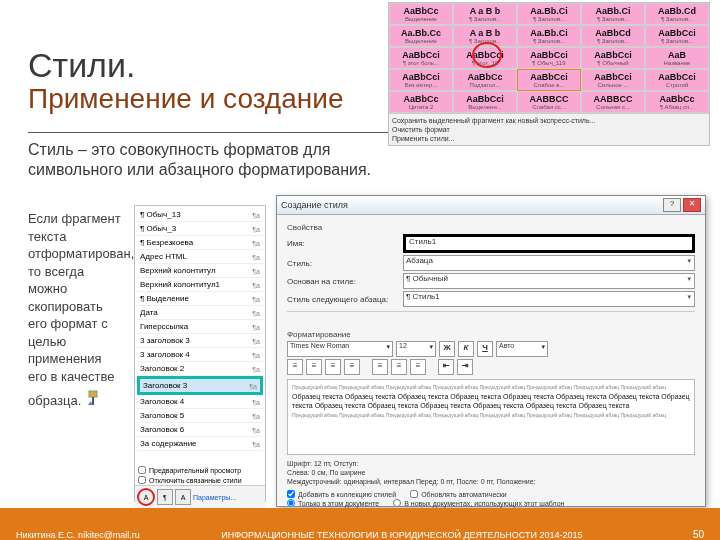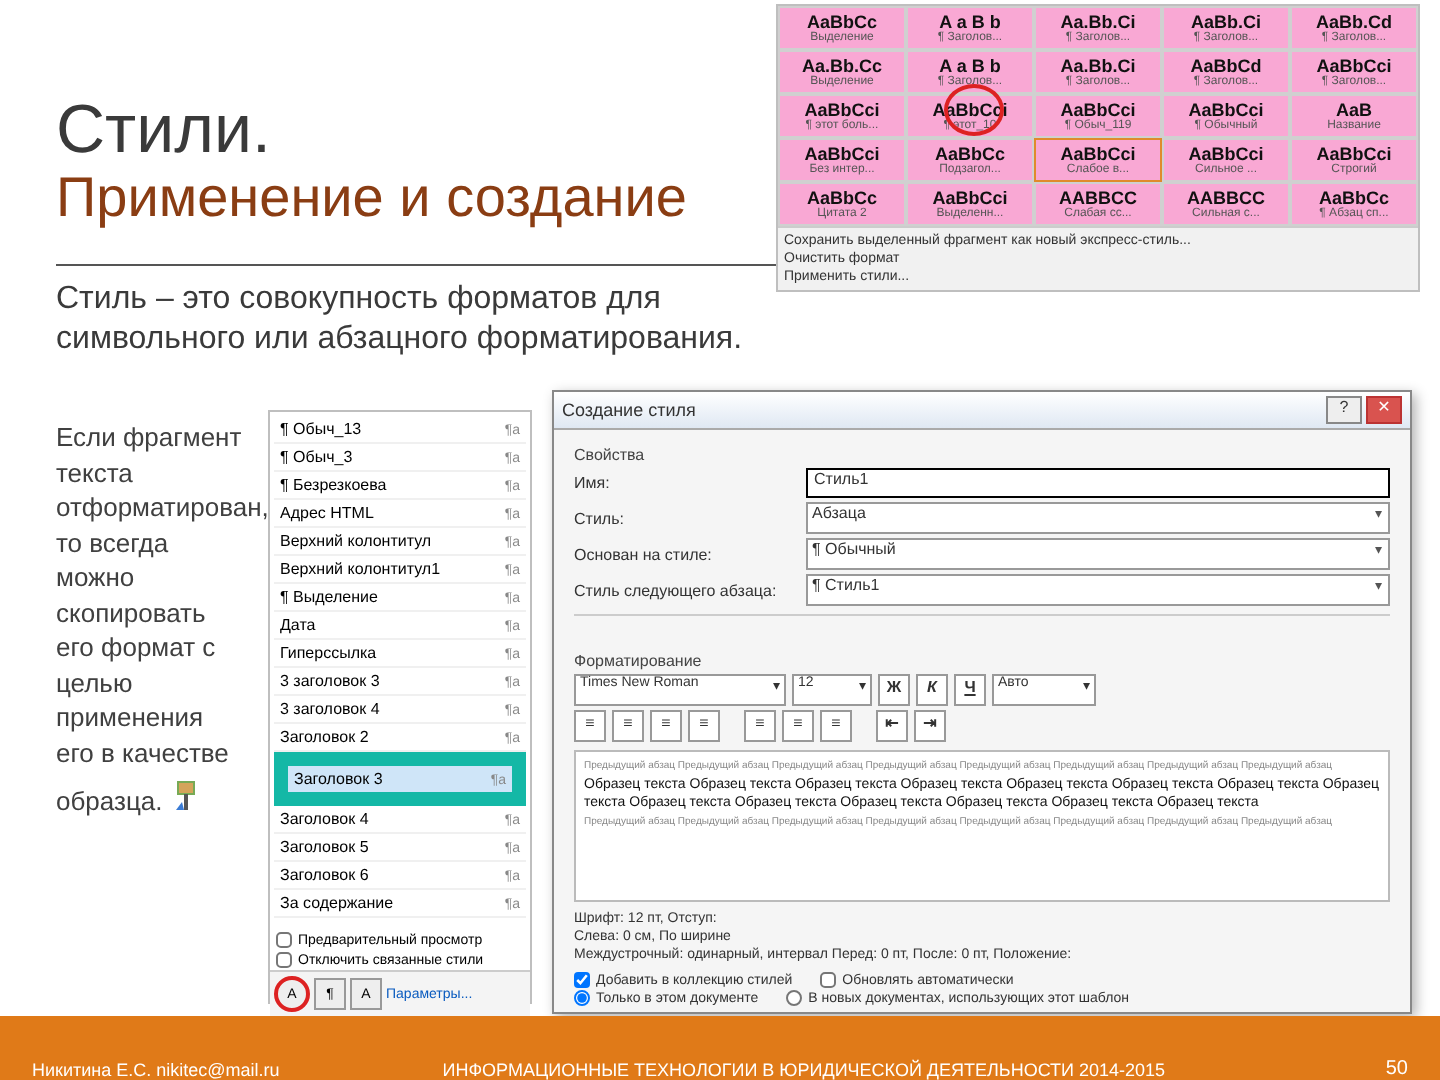--- a/index.html
+++ b/index.html
@@ -17,36 +17,36 @@
 .sg-cell .big{font-weight:700;font-size:9px;color:#111}
 .sg-cell .lbl{font-size:6px;color:#555}
 .sg-cell.sel{border:1px solid #e08a2b}
 .sg-circle{position:absolute;top:42px;right:218px;width:26px;height:22px;border:2px solid #d22;border-radius:50%;pointer-events:none}
 .sg-footer{display:flex;flex-direction:column;padding:3px;gap:2px;background:#f1f1f1;border-top:1px solid #ccc}
 .sg-footer span{font-size:7px;color:#333}
 .styles-pane{position:absolute;top:205px;left:134px;width:130px;height:295px;border:1px solid #bfbfbf;background:#fff;font-size:8px}
 .sp-list{height:255px;overflow:hidden;padding:2px}
 .sp-item{display:flex;justify-content:space-between;align-items:flex-end;padding:2px 3px;border-bottom:1px solid #f0f0f0;white-space:nowrap}
 .sp-item .p{color:#888;font-size:7px}
-.sp-item.hi{background:#cfe5f8;border:7px solid #14b8a6}
+.sp-item.hi{background:#cfe5f8;border:3px solid #14b8a6}
 .sp-cb{display:flex;align-items:center;gap:3px;padding:1px 3px;font-size:7px}
 .sp-actions{display:flex;gap:2px;padding:2px;border-top:1px solid #ccc;align-items:center;background:#f4f4f4}
 .sp-btn{width:14px;height:14px;border:1px solid #999;background:#eee;font-size:7px;display:flex;align-items:center;justify-content:center}
 .sp-btn.hl{border:2px solid #d22;border-radius:50%}
 .sp-link{color:#0a5bbf;font-size:7px}
 .dialog{position:absolute;top:195px;left:276px;width:428px;height:310px;border:1px solid #888;background:#f5f5f5;font-size:8px;color:#333;box-shadow:2px 2px 6px rgba(0,0,0,.3)}
 .dlg-title{height:18px;background:linear-gradient(#fff,#dfe8f3);display:flex;align-items:center;justify-content:space-between;padding:0 4px;font-size:9px;border-bottom:1px solid #aaa}
 .dlg-title .wx{display:flex;gap:2px}
 .dlg-title .wbtn{width:16px;height:12px;border:1px solid #888;background:#eee;font-size:8px;text-align:center;line-height:10px}
 .dlg-title .wbtn.red{background:#d9534f;color:#fff;border-color:#b33}
 .dlg-body{padding:6px 10px}
 .dlg-section{font-size:8px;color:#444;margin:2px 0}
 .dlg-row{display:flex;align-items:center;margin:2px 0;gap:6px}
 .dlg-row label{width:110px}
-.dlg-input{flex:1;height:13px;border:1px solid #000000;background:#fff;padding:0 3px;font-size:8px}
+.dlg-input{flex:1;height:13px;border:3px solid #000000;background:#fff;padding:0 3px;font-size:8px}
 .dlg-select{flex:1;height:14px;border:1px solid #999;background:#fff;font-size:8px;padding:0 2px;position:relative}
 .dlg-select::after{content:"▾";position:absolute;right:3px;top:1px;font-size:7px;color:#555}
 .dlg-fmt{border-top:1px solid #ccc;margin-top:4px;padding-top:16px}
 .fmt-toolbar{display:flex;gap:3px;align-items:center;margin:2px 0}
 .fmt-sel{width:100px;height:14px;border:1px solid #999;background:#fff;font-size:7px;padding:0 2px;position:relative}
 .fmt-sel::after{content:"▾";position:absolute;right:2px;top:1px;font-size:7px}
 .fmt-sel.sm{width:34px}
 .fmt-btn{width:14px;height:14px;border:1px solid #999;background:#fff;font-size:8px;font-weight:700;text-align:center;line-height:12px}
 .preview{border:1px solid #bbb;background:#fff;height:66px;margin:4px 0;padding:4px;overflow:hidden}
 .pv-tiny{font-size:5px;color:#888;line-height:1.2}

